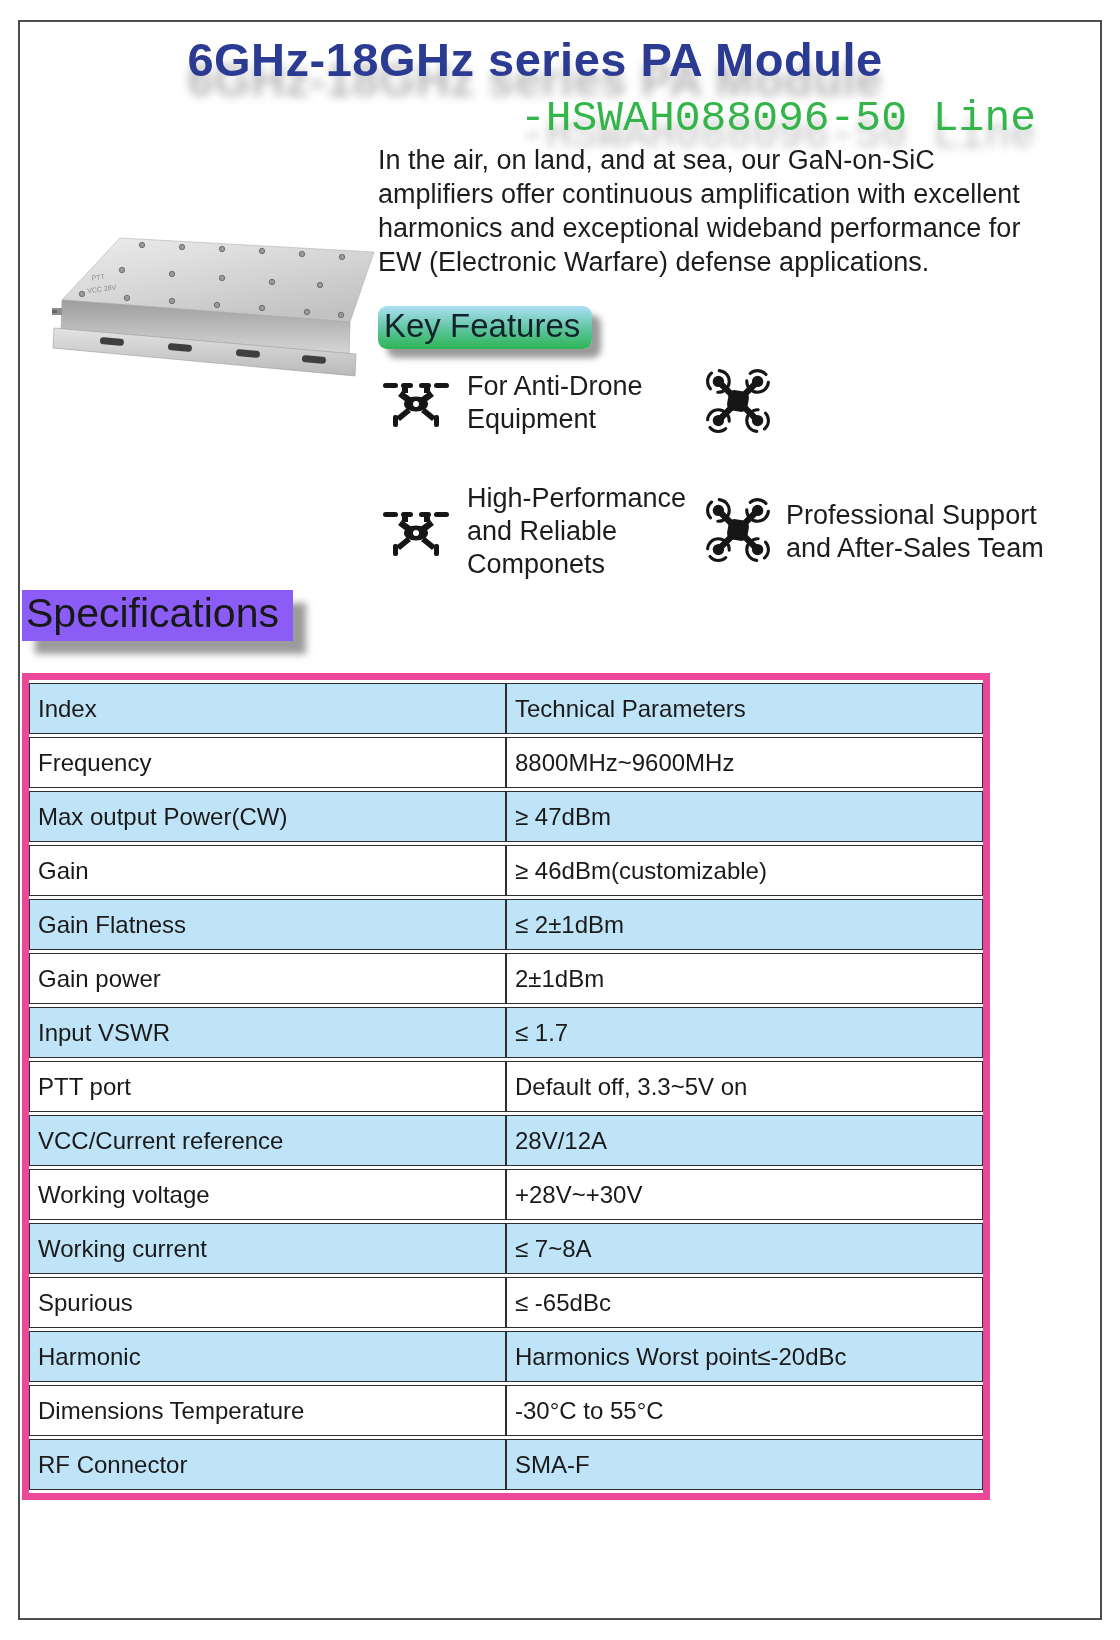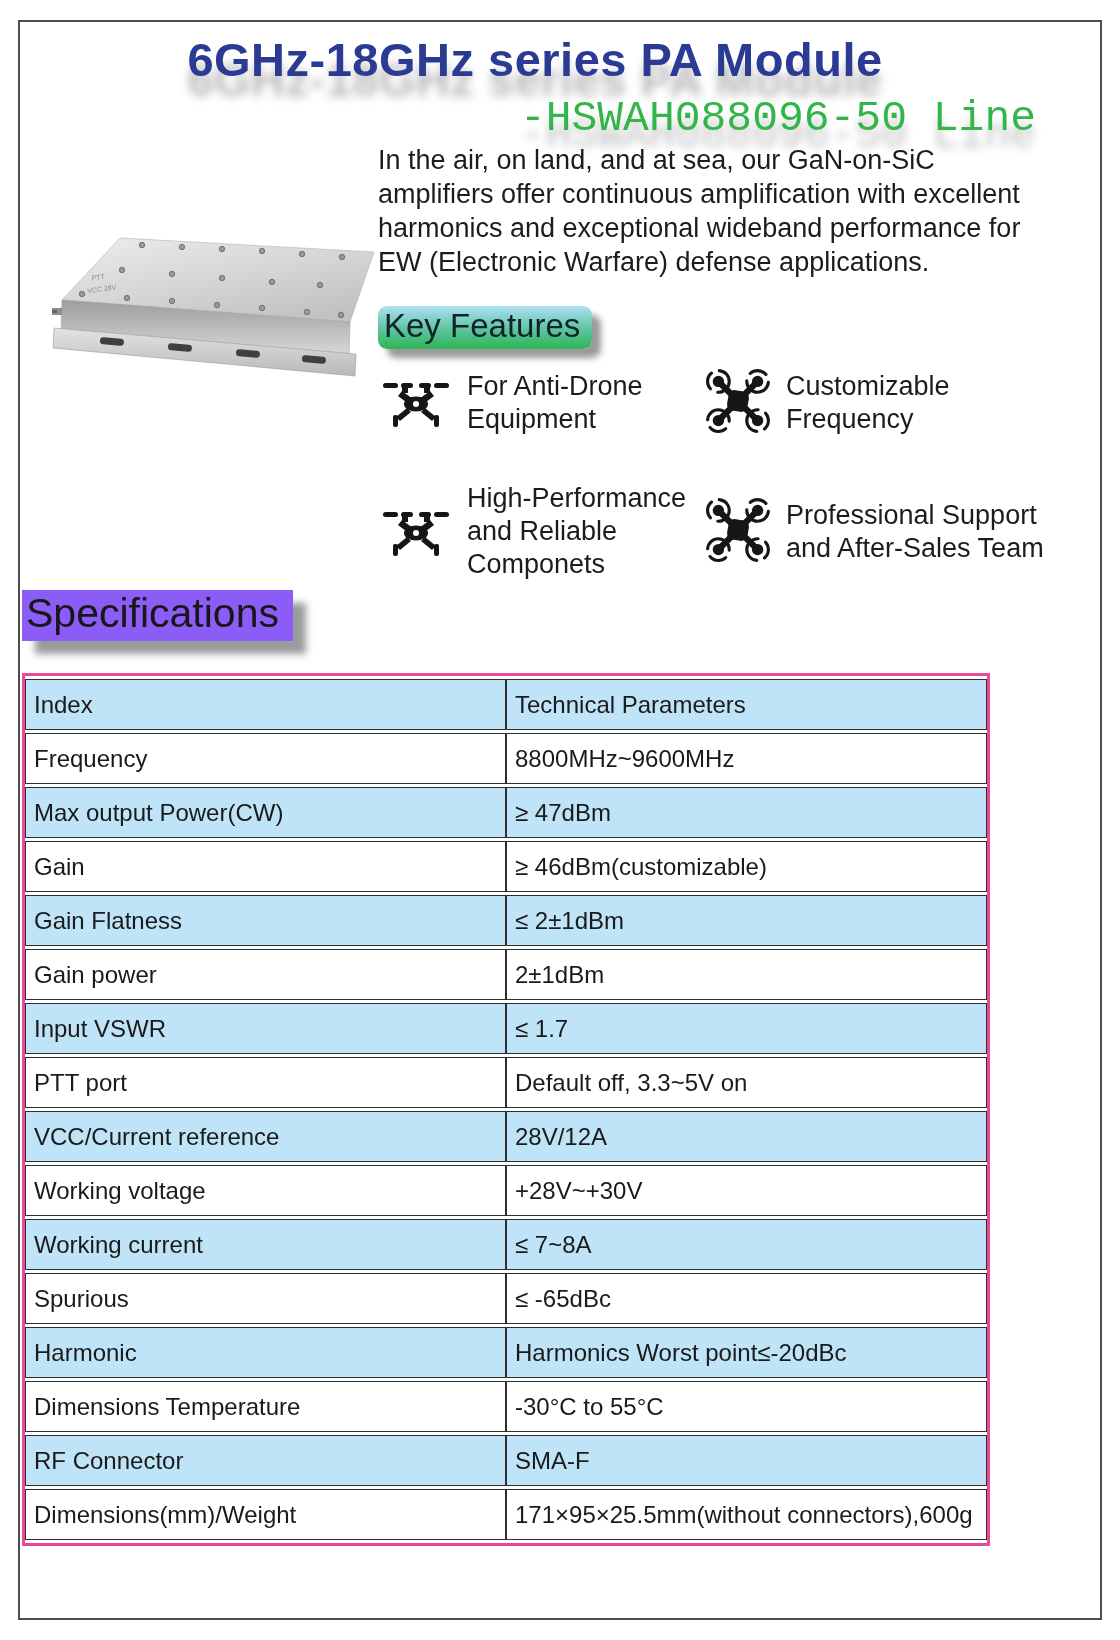--- a/index.html
+++ b/index.html
@@ -65,21 +65,21 @@
   .spec-heading {
     position: absolute; left: 22px; top: 590px;
     display: inline-block;
     padding: 0 14px 4px 4px;
     font-size: 41px; color: #181818;
     background: #8b5cf6;
     box-shadow: 13px 13px 7px rgba(130,130,130,0.8);
   }
   .spec-table-wrap {
     position: absolute; left: 22px; top: 673px; width: 968px;
-    border: 3px solid #ec4899;
+    border: 7px solid #ec4899;
     background: #ffffff;
   }
   table.spec-table {
     width: 100%;
     border-collapse: separate;
     border-spacing: 0 3px;
   }
   table.spec-table td {
     height: 51px;
     border: 1px solid #2e2e2e;
@@ -202,21 +202,20 @@
           <circle cx="51" cy="51" r="5.5" stroke="none"></circle>
           <g fill="none" stroke-width="3" stroke-linecap="round">
             <circle cx="13" cy="13" r="10.5" stroke-dasharray="17 8"></circle>
             <circle cx="51" cy="13" r="10.5" stroke-dasharray="17 8" transform="rotate(90 51 13)"></circle>
             <circle cx="13" cy="51" r="10.5" stroke-dasharray="17 8" transform="rotate(-90 13 51)"></circle>
             <circle cx="51" cy="51" r="10.5" stroke-dasharray="17 8" transform="rotate(180 51 51)"></circle>
           </g>
         </g>
       </svg>
     </span>
-    <span class="feature-label">Customizable Frequency</span>
   </div>
 
   <div class="feature-item col1">
     <span class="f-icon">
       <svg width="72" height="56" viewBox="0 0 72 56">
         <g class="ink">
           <rect x="3" y="10" width="15" height="5" rx="2.5"></rect>
             <rect x="21" y="10" width="12" height="5" rx="2.5"></rect>
           <rect x="39" y="10" width="12" height="5" rx="2.5"></rect>
             <rect x="54" y="10" width="15" height="5" rx="2.5"></rect>
@@ -317,19 +316,15 @@
         <td>Harmonics Worst point≤-20dBc</td>
       </tr>
       <tr>
         <td>Dimensions Temperature</td>
         <td>-30°C to 55°C</td>
       </tr>
       <tr>
         <td>RF Connector</td>
         <td>SMA-F</td>
       </tr>
-      <tr>
-        <td>Dimensions(mm)/Weight</td>
-        <td>171×95×25.5mm(without connectors),600g</td>
-      </tr>
     </tbody>
   </table>
 </div>
 
 </body></html>

